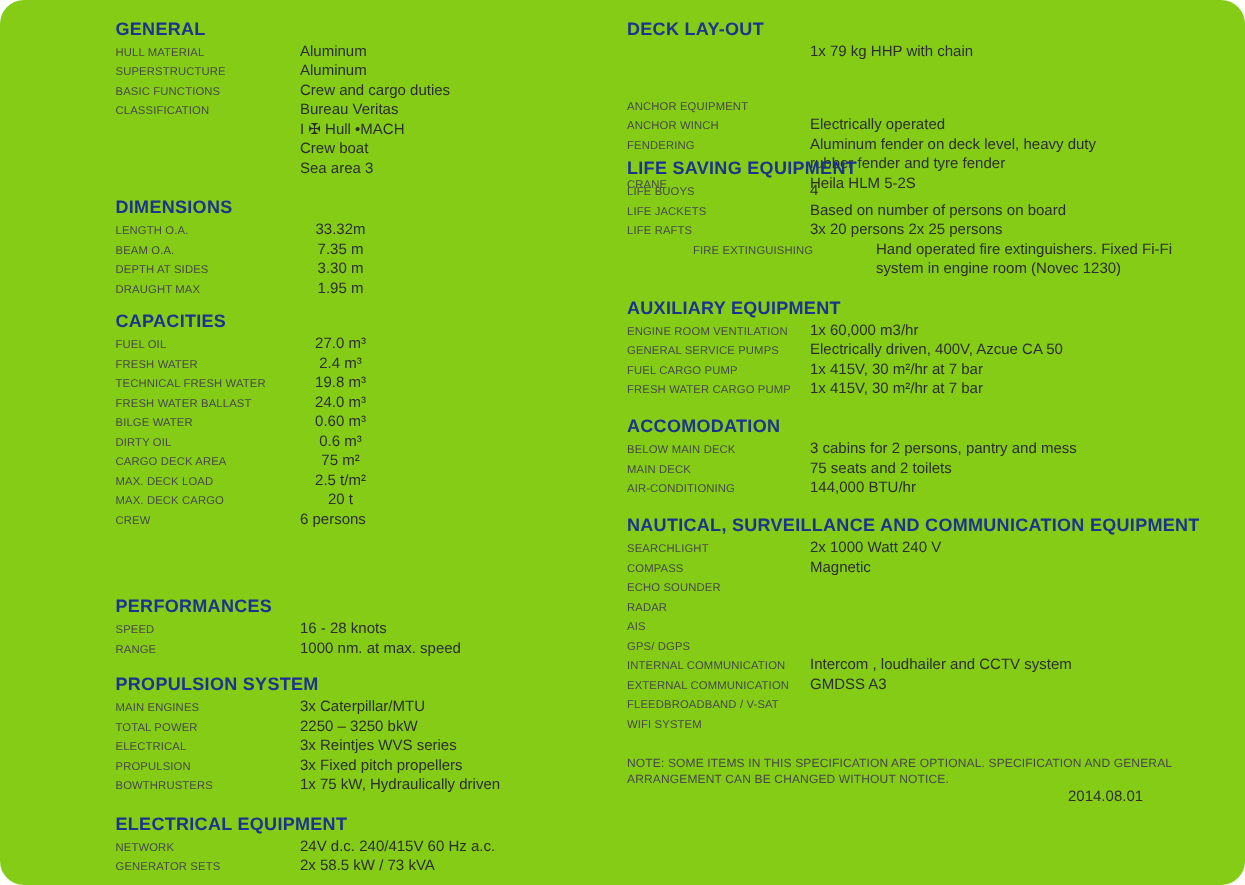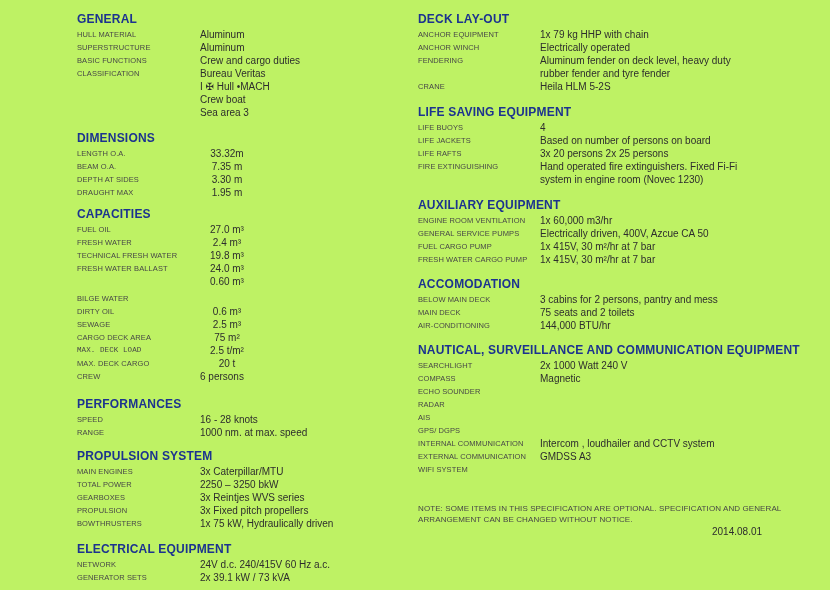--- a/index.html
+++ b/index.html
@@ -5,22 +5,23 @@
   html, body {
     margin: 0;
     padding: 0;
     background: #ffffff;
     font-family: "Liberation Sans", sans-serif;
   }
   .page {
     position: relative;
     width: 830px;
     height: 590px;
-    background: #bef264;
+    background: #84cc16;
     overflow: hidden;
+    border-radius: 16px;
   }
   .column {
     position: absolute;
     top: 0;
     height: 100%;
   }
   .section {
     position: absolute;
     left: 0;
     right: 0;
@@ -133,37 +134,33 @@
         </div>
         <div class="spec-row">
           <div class="spec-label" style="width: 123px;">TECHNICAL FRESH WATER</div>
           <div class="spec-value num">19.8 m³</div>
         </div>
         <div class="spec-row">
           <div class="spec-label" style="width: 123px;">FRESH WATER BALLAST</div>
           <div class="spec-value num">24.0 m³</div>
         </div>
         <div class="spec-row">
-          <div class="spec-label" style="width: 123px; margin-top: 17px;">BILGE WATER</div>
+          <div class="spec-label" style="width: 123px;">BILGE WATER</div>
           <div class="spec-value num">0.60 m³</div>
         </div>
         <div class="spec-row">
           <div class="spec-label" style="width: 123px;">DIRTY OIL</div>
           <div class="spec-value num">0.6 m³</div>
         </div>
         <div class="spec-row">
-          <div class="spec-label" style="width: 123px;">SEWAGE</div>
-          <div class="spec-value num">2.5 m³</div>
-        </div>
-        <div class="spec-row">
           <div class="spec-label" style="width: 123px;">CARGO DECK AREA</div>
           <div class="spec-value num">75 m²</div>
         </div>
         <div class="spec-row">
-          <div class="spec-label" style="width: 123px; font-family: Liberation Mono, monospace;">MAX. DECK LOAD</div>
+          <div class="spec-label" style="width: 123px;">MAX. DECK LOAD</div>
           <div class="spec-value num">2.5 t/m²</div>
         </div>
         <div class="spec-row">
           <div class="spec-label" style="width: 123px;">MAX. DECK CARGO</div>
           <div class="spec-value num">20 t</div>
         </div>
         <div class="spec-row">
           <div class="spec-label" style="width: 123px;">CREW</div>
           <div class="spec-value">6 persons</div>
         </div>
@@ -183,49 +180,49 @@
         <h2 class="heading">PROPULSION SYSTEM</h2>
         <div class="spec-row">
           <div class="spec-label" style="width: 123px;">MAIN ENGINES</div>
           <div class="spec-value">3x Caterpillar/MTU</div>
         </div>
         <div class="spec-row">
           <div class="spec-label" style="width: 123px;">TOTAL POWER</div>
           <div class="spec-value">2250 – 3250 bkW</div>
         </div>
         <div class="spec-row">
-          <div class="spec-label" style="width: 123px;">GEARBOXES</div>
+          <div class="spec-label" style="width: 123px;">ELECTRICAL</div>
           <div class="spec-value">3x Reintjes WVS series</div>
         </div>
         <div class="spec-row">
           <div class="spec-label" style="width: 123px;">PROPULSION</div>
           <div class="spec-value">3x Fixed pitch propellers</div>
         </div>
         <div class="spec-row">
           <div class="spec-label" style="width: 123px;">BOWTHRUSTERS</div>
           <div class="spec-value">1x 75 kW, Hydraulically driven</div>
         </div>
       </section>
       <section class="section" style="top: 543px;">
         <h2 class="heading">ELECTRICAL EQUIPMENT</h2>
         <div class="spec-row">
           <div class="spec-label" style="width: 123px;">NETWORK</div>
           <div class="spec-value">24V d.c. 240/415V 60 Hz a.c.</div>
         </div>
         <div class="spec-row">
           <div class="spec-label" style="width: 123px;">GENERATOR SETS</div>
-          <div class="spec-value">2x 39.1 kW / 73 kVA</div>
+          <div class="spec-value">2x 58.5 kW / 73 kVA</div>
         </div>
       </section>
     </div>
   <div class="column" style="left: 418px; width: 405px;">
       <section class="section" style="top: 13px;">
         <h2 class="heading">DECK LAY-OUT</h2>
         <div class="spec-row">
-          <div class="spec-label" style="width: 122px;">ANCHOR EQUIPMENT</div>
+          <div class="spec-label" style="width: 122px; margin-top: 36px;">ANCHOR EQUIPMENT</div>
           <div class="spec-value">1x 79 kg HHP with chain</div>
         </div>
         <div class="spec-row">
           <div class="spec-label" style="width: 122px;">ANCHOR WINCH</div>
           <div class="spec-value">Electrically operated</div>
         </div>
         <div class="spec-row">
           <div class="spec-label" style="width: 122px;">FENDERING</div>
           <div class="spec-value">Aluminum fender on deck level, heavy duty
 rubber fender and tyre fender</div>
@@ -243,21 +240,21 @@
         </div>
         <div class="spec-row">
           <div class="spec-label" style="width: 122px;">LIFE JACKETS</div>
           <div class="spec-value">Based on number of persons on board</div>
         </div>
         <div class="spec-row">
           <div class="spec-label" style="width: 122px;">LIFE RAFTS</div>
           <div class="spec-value">3x 20 persons 2x 25 persons</div>
         </div>
         <div class="spec-row">
-          <div class="spec-label" style="width: 122px;">FIRE EXTINGUISHING</div>
+          <div class="spec-label" style="width: 122px; margin-left: 44px;">FIRE EXTINGUISHING</div>
           <div class="spec-value">Hand operated fire extinguishers. Fixed Fi-Fi
 system in engine room (Novec 1230)</div>
         </div>
       </section>
       <section class="section" style="top: 199px;">
         <h2 class="heading">AUXILIARY EQUIPMENT</h2>
         <div class="spec-row">
           <div class="spec-label" style="width: 122px;">ENGINE ROOM VENTILATION</div>
           <div class="spec-value">1x 60,000 m3/hr</div>
         </div>
@@ -315,20 +312,24 @@
           <div class="spec-label" style="width: 122px;">GPS/ DGPS</div>
           <div class="spec-value"></div>
         </div>
         <div class="spec-row">
           <div class="spec-label" style="width: 122px;">INTERNAL COMMUNICATION</div>
           <div class="spec-value">Intercom , loudhailer and CCTV system</div>
         </div>
         <div class="spec-row">
           <div class="spec-label" style="width: 122px;">EXTERNAL COMMUNICATION</div>
           <div class="spec-value">GMDSS A3</div>
+        </div>
+        <div class="spec-row">
+          <div class="spec-label" style="width: 122px;">FLEEDBROADBAND / V-SAT</div>
+          <div class="spec-value"></div>
         </div>
         <div class="spec-row">
           <div class="spec-label" style="width: 122px;">WIFI SYSTEM</div>
           <div class="spec-value"></div>
         </div>
       </section>
     </div>
   <div class="note">NOTE: SOME ITEMS IN THIS SPECIFICATION ARE OPTIONAL. SPECIFICATION AND GENERAL ARRANGEMENT CAN BE CHANGED WITHOUT NOTICE.</div>
   <div class="date">2014.08.01</div>
 </div>

